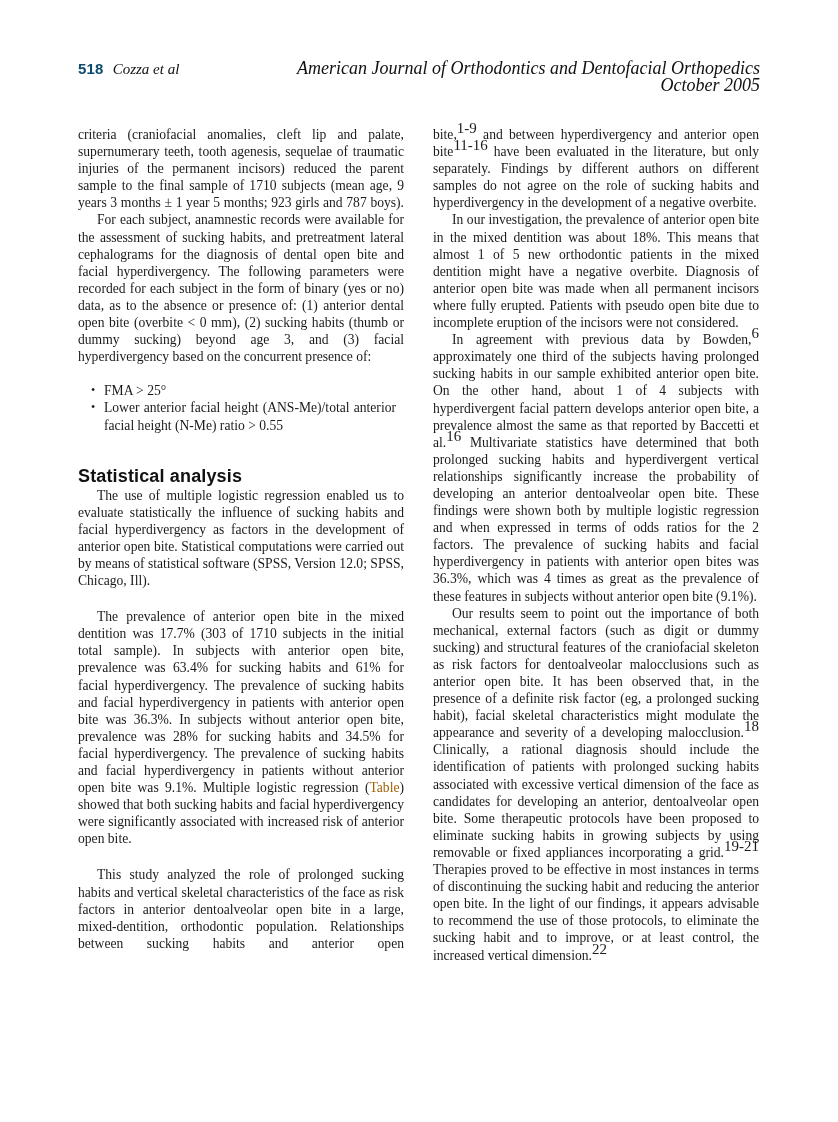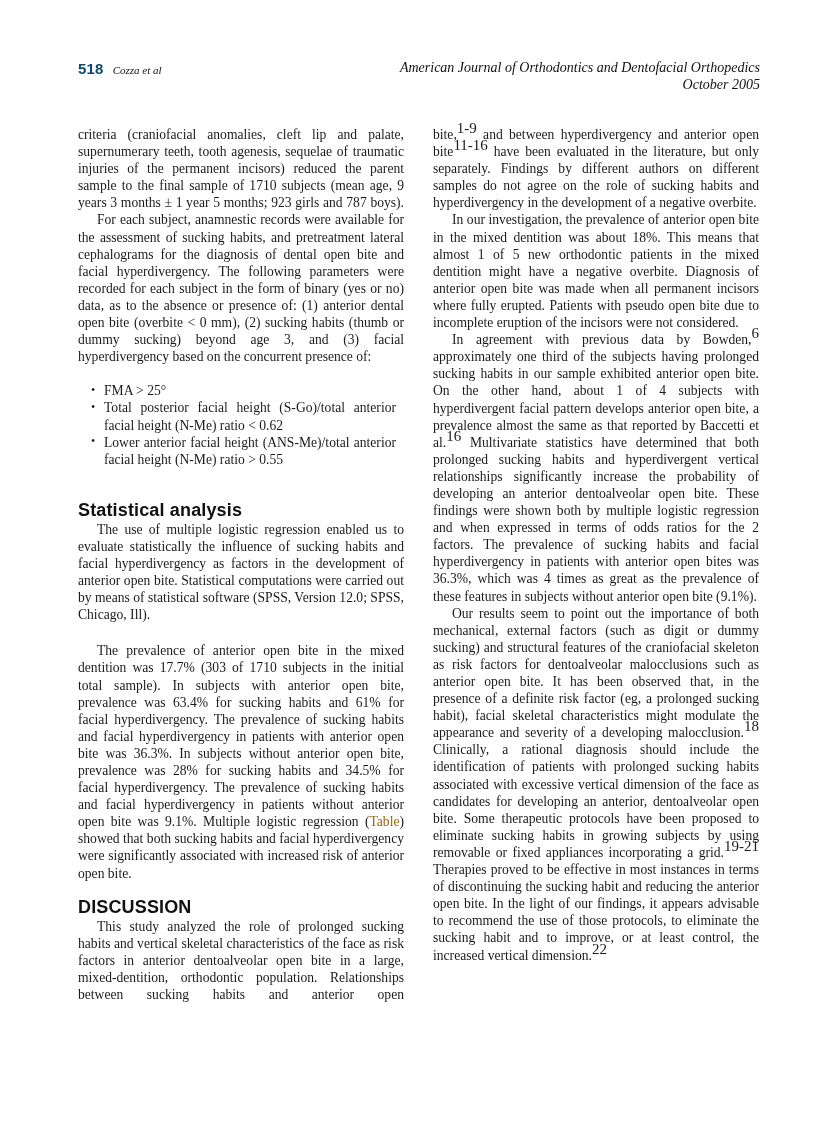--- a/index.html
+++ b/index.html
@@ -33,31 +33,31 @@
   }
   .rh-pageno {
     font-family: "Liberation Sans", "DejaVu Sans", sans-serif;
     font-weight: bold;
     font-size: 15px;
     letter-spacing: 0.2px;
     color: #0c4a6e;
   }
   .rh-authors {
     font-style: italic;
-    font-size: 11px;
+    font-size: 15px;
     margin-left: 9px;
     color: #111111;
   }
   .rh-right {
     position: absolute;
     right: 0;
     top: 0;
     text-align: right;
     font-style: italic;
-    font-size: 14px;
+    font-size: 18px;
     line-height: 16.5px;
     color: #111111;
     white-space: nowrap;
   }
 
   
   .col {
     position: absolute;
     top: 126px;
     width: 326px;
@@ -145,36 +145,34 @@
 
   <div class="col col-left">
 
     <p class="body full-justify">criteria (craniofacial anomalies, cleft lip and palate, supernumerary teeth, tooth agenesis, sequelae of traumatic injuries of the permanent incisors) reduced the parent sample to the final sample of 1710 subjects (mean age, 9 years 3 months ± 1 year 5 months; 923 girls and 787 boys).</p>
 
     <p class="body indent">For each subject, anamnestic records were available for the assessment of sucking habits, and pretreatment lateral cephalograms for the diagnosis of dental open bite and facial hyperdivergency. The following parameters were recorded for each subject in the form of binary (yes or no) data, as to the absence or presence of: (1) anterior dental open bite (overbite &lt; 0 mm), (2) sucking habits (thumb or dummy sucking) beyond age 3, and (3) facial hyperdivergency based on the concurrent presence of:</p>
 
     <div class="list-gap-top"></div>
     <ul class="bullets">
       <li>FMA &gt; 25°</li>
-      <li>Total posterior facial height (S-Go)/total anterior facial height (N-Me) ratio &lt; 0.62</li>
       <li>Lower anterior facial height (ANS-Me)/total anterior facial height (N-Me) ratio &gt; 0.55</li>
     </ul>
     <div class="list-gap-bottom"></div>
 
     <div class="gap-before-head"></div>
     <h2 class="section">Statistical analysis</h2>
     <div class="gap-after-head"></div>
     <p class="body indent">The use of multiple logistic regression enabled us to evaluate statistically the influence of sucking habits and facial hyperdivergency as factors in the development of anterior open bite. Statistical computations were carried out by means of statistical software (SPSS, Version 12.0; SPSS, Chicago, Ill).</p>
 
     <div class="gap-before-head"></div>
     <div class="gap-after-head"></div>
     <p class="body indent"><span>The prevalence of anterior open bite in the mixed dentition was 17.7% (303 of 1710 subjects in the initial total sample). In subjects with anterior open bite, prevalence was 63.4% for sucking habits and 61% for facial hyperdivergency. The prevalence of sucking habits and facial hyperdivergency in patients with anterior open bite was 36.3%. In subjects without anterior open bite, prevalence was 28% for sucking habits and 34.5% for facial hyperdivergency. The prevalence of sucking habits and facial hyperdivergency in patients without anterior open bite was 9.1%. Multiple logistic regression (</span><a class="xref" href="#">Table</a><span>) showed that both sucking habits and facial hyperdivergency were significantly associated with increased risk of anterior open bite.</span></p>
 
     <div class="gap-before-head"></div>
-    <h2 class="section">DISCUSSION</h2>
     <div class="gap-after-head"></div>
     <p class="body indent full-justify">This study analyzed the role of prolonged sucking habits and vertical skeletal characteristics of the face as risk factors in anterior dentoalveolar open bite in a large, mixed-dentition, orthodontic population. Relationships between sucking habits and anterior open</p>
 
   </div>
 
   <div class="col col-right">
 
     <p class="body"><span>bite,</span><sup class="ref">1-9</sup><span> and between hyperdivergency and anterior open bite</span><sup class="ref">11-16</sup><span> have been evaluated in the literature, but only separately. Findings by different authors on different samples do not agree on the role of sucking habits and hyperdivergency in the development of a negative overbite.</span></p>
 
     <p class="body indent">In our investigation, the prevalence of anterior open bite in the mixed dentition was about 18%. This means that almost 1 of 5 new orthodontic patients in the mixed dentition might have a negative overbite. Diagnosis of anterior open bite was made when all permanent incisors where fully erupted. Patients with pseudo open bite due to incomplete eruption of the incisors were not considered.</p>

